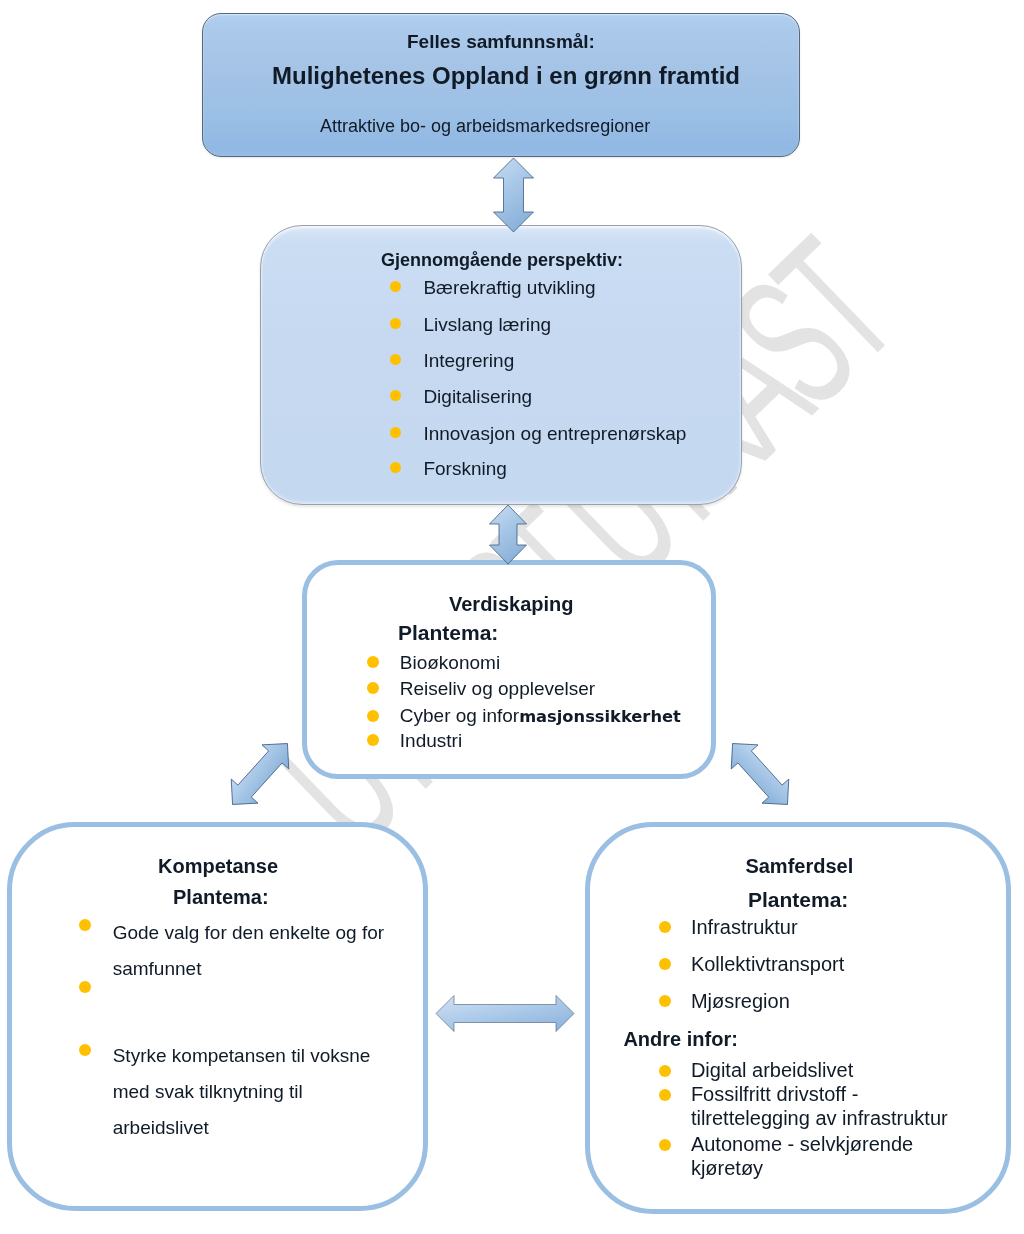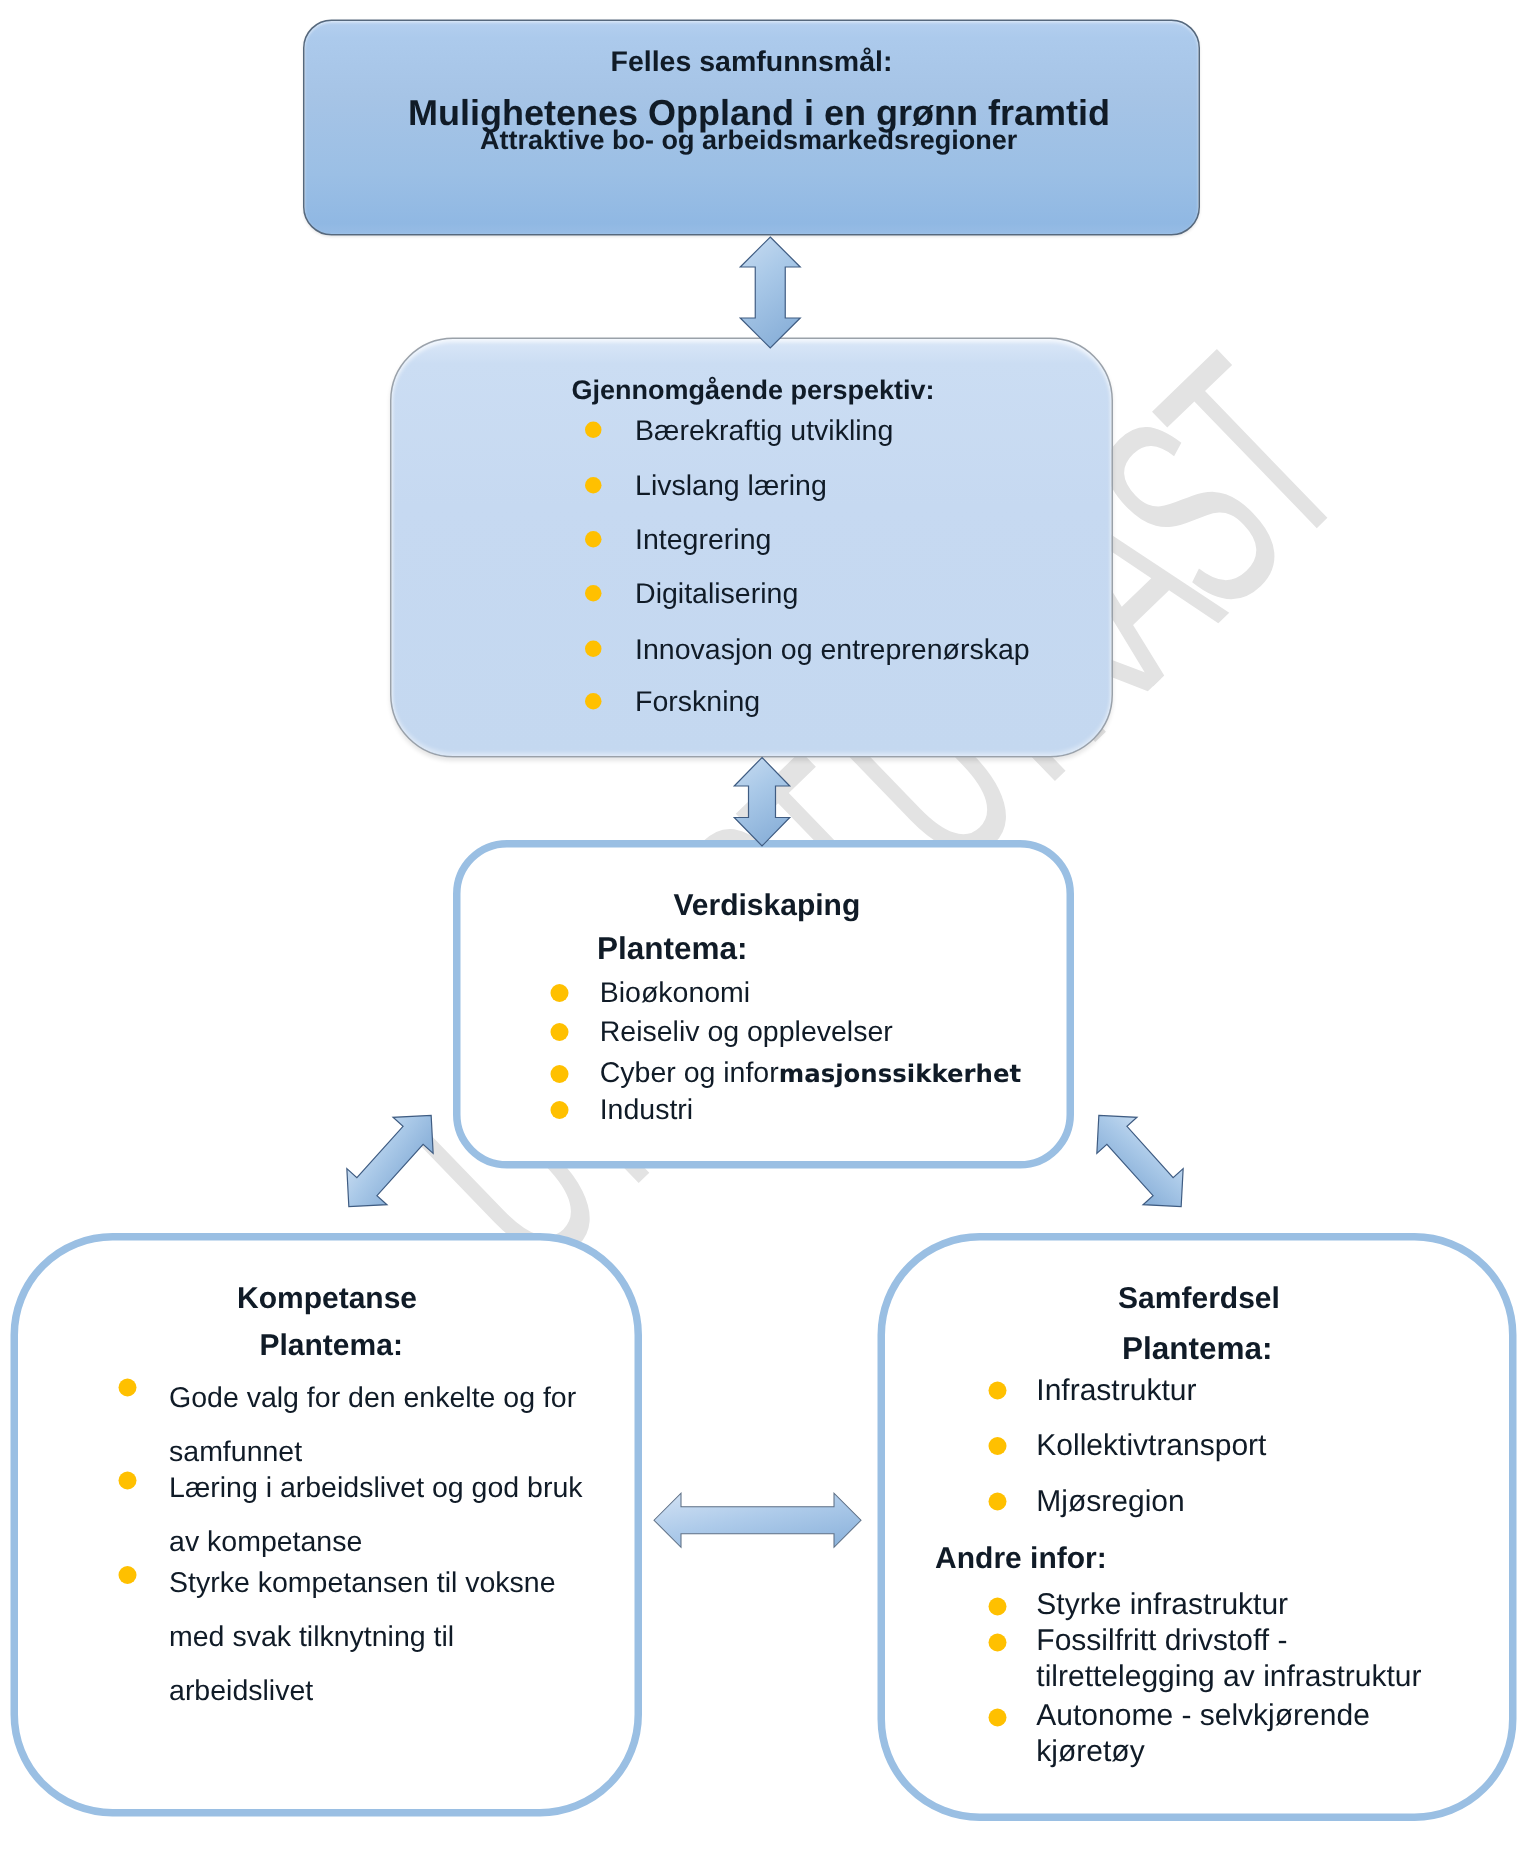--- a/index.html
+++ b/index.html
@@ -20,21 +20,21 @@
     letter-spacing:-15.85px;
     transform:translate(244.5px,738.5px) rotate(-44deg) scaleX(0.554);transform-origin:0 0;}
 
   
   .box-goal{left:202px;top:13px;width:598px;height:144px;border-radius:19px;
     border:1px solid #56687c;
     background:linear-gradient(180deg,#b4cfef 0%,#accaec 8%,#a6c4e6 35%,#9bbfe5 72%,#90b8e3 95%,#97bce5 100%);
     box-shadow:0 1px 2px rgba(0,0,0,.10),inset 0 1px 2px rgba(255,255,255,.55);}
   .g1{font-weight:700;font-size:19px;left:407px;top:31.6px;}
   .g2{font-weight:700;font-size:24px;left:272px;top:64.4px;}
-  .g3{font-weight:700;font-size:18px;left:320px;top:84px;}
+  .g3{font-weight:400;font-size:18px;left:320px;top:117px;}
 
   
   .box-persp{left:260px;top:225px;width:482px;height:280px;border-radius:42px;
     border:1px solid #9aa1a9;
     background:linear-gradient(180deg,#dae7f8 0%,#cbddf3 6%,#c6d9f1 40%,#c4d8f0 100%);
     box-shadow:0 2px 3px rgba(0,0,0,.10),
                inset 0 2px 3px rgba(255,255,255,.75),
                inset 0 -2px 3px rgba(255,255,255,.45);}
   .p-title{font-weight:700;font-size:18px;left:381px;top:251.2px;}
   .p-t1,.p-t2,.p-t3,.p-t4,.p-t5,.p-t6{font-size:19px;left:423.4px;}
@@ -134,36 +134,35 @@
     <div class="txt v-t3"><span>Cyber og infor</span><span class="alt">masjonssikkerhet</span></div>
     <div class="bullet v-b4"></div>
     <div class="txt v-t4">Industri</div>
 
   <div class="box box-comp"></div>
     <div class="txt c-title">Kompetanse</div>
     <div class="txt c-sub">Plantema:</div>
     <div class="bullet c-b1"></div>
     <div class="para c-p1">Gode valg for den enkelte og for samfunnet</div>
     <div class="bullet c-b2"></div>
-    <div class="para c-p2">Læring i arbeidslivet og god bruk av kompetanse</div>
     <div class="bullet c-b3"></div>
     <div class="para c-p3">Styrke kompetansen til voksne med svak tilknytning til arbeidslivet</div>
 
   <div class="box box-trans"></div>
     <div class="txt s-title">Samferdsel</div>
     <div class="txt s-sub">Plantema:</div>
     <div class="bullet s-b1"></div>
     <div class="txt s-t1">Infrastruktur</div>
     <div class="bullet s-b2"></div>
     <div class="txt s-t2">Kollektivtransport</div>
     <div class="bullet s-b3"></div>
     <div class="txt s-t3">Mjøsregion</div>
     <div class="txt s-other">Andre infor:</div>
     <div class="bullet s-b4"></div>
-    <div class="para s-p4">Styrke infrastruktur</div>
+    <div class="para s-p4">Digital arbeidslivet</div>
     <div class="bullet s-b5"></div>
     <div class="para s-p5">Fossilfritt drivstoff - tilrettelegging av infrastruktur</div>
     <div class="bullet s-b6"></div>
     <div class="para s-p6">Autonome - selvkjørende kjøretøy</div>
 
   <svg class="abs arr-v1" width="43" height="76" viewBox="0 0 43 76">
     <polygon points="21.5,1 41.5,21 31.5,21 31.5,55 41.5,55 21.5,75 1.5,55 11.5,55 11.5,21 1.5,21" fill="url(#ag1)" stroke="#3f5c82" stroke-width="0.8"></polygon>
   </svg>
 
   <svg class="abs arr-v2" width="40" height="61" viewBox="0 0 40 61">

